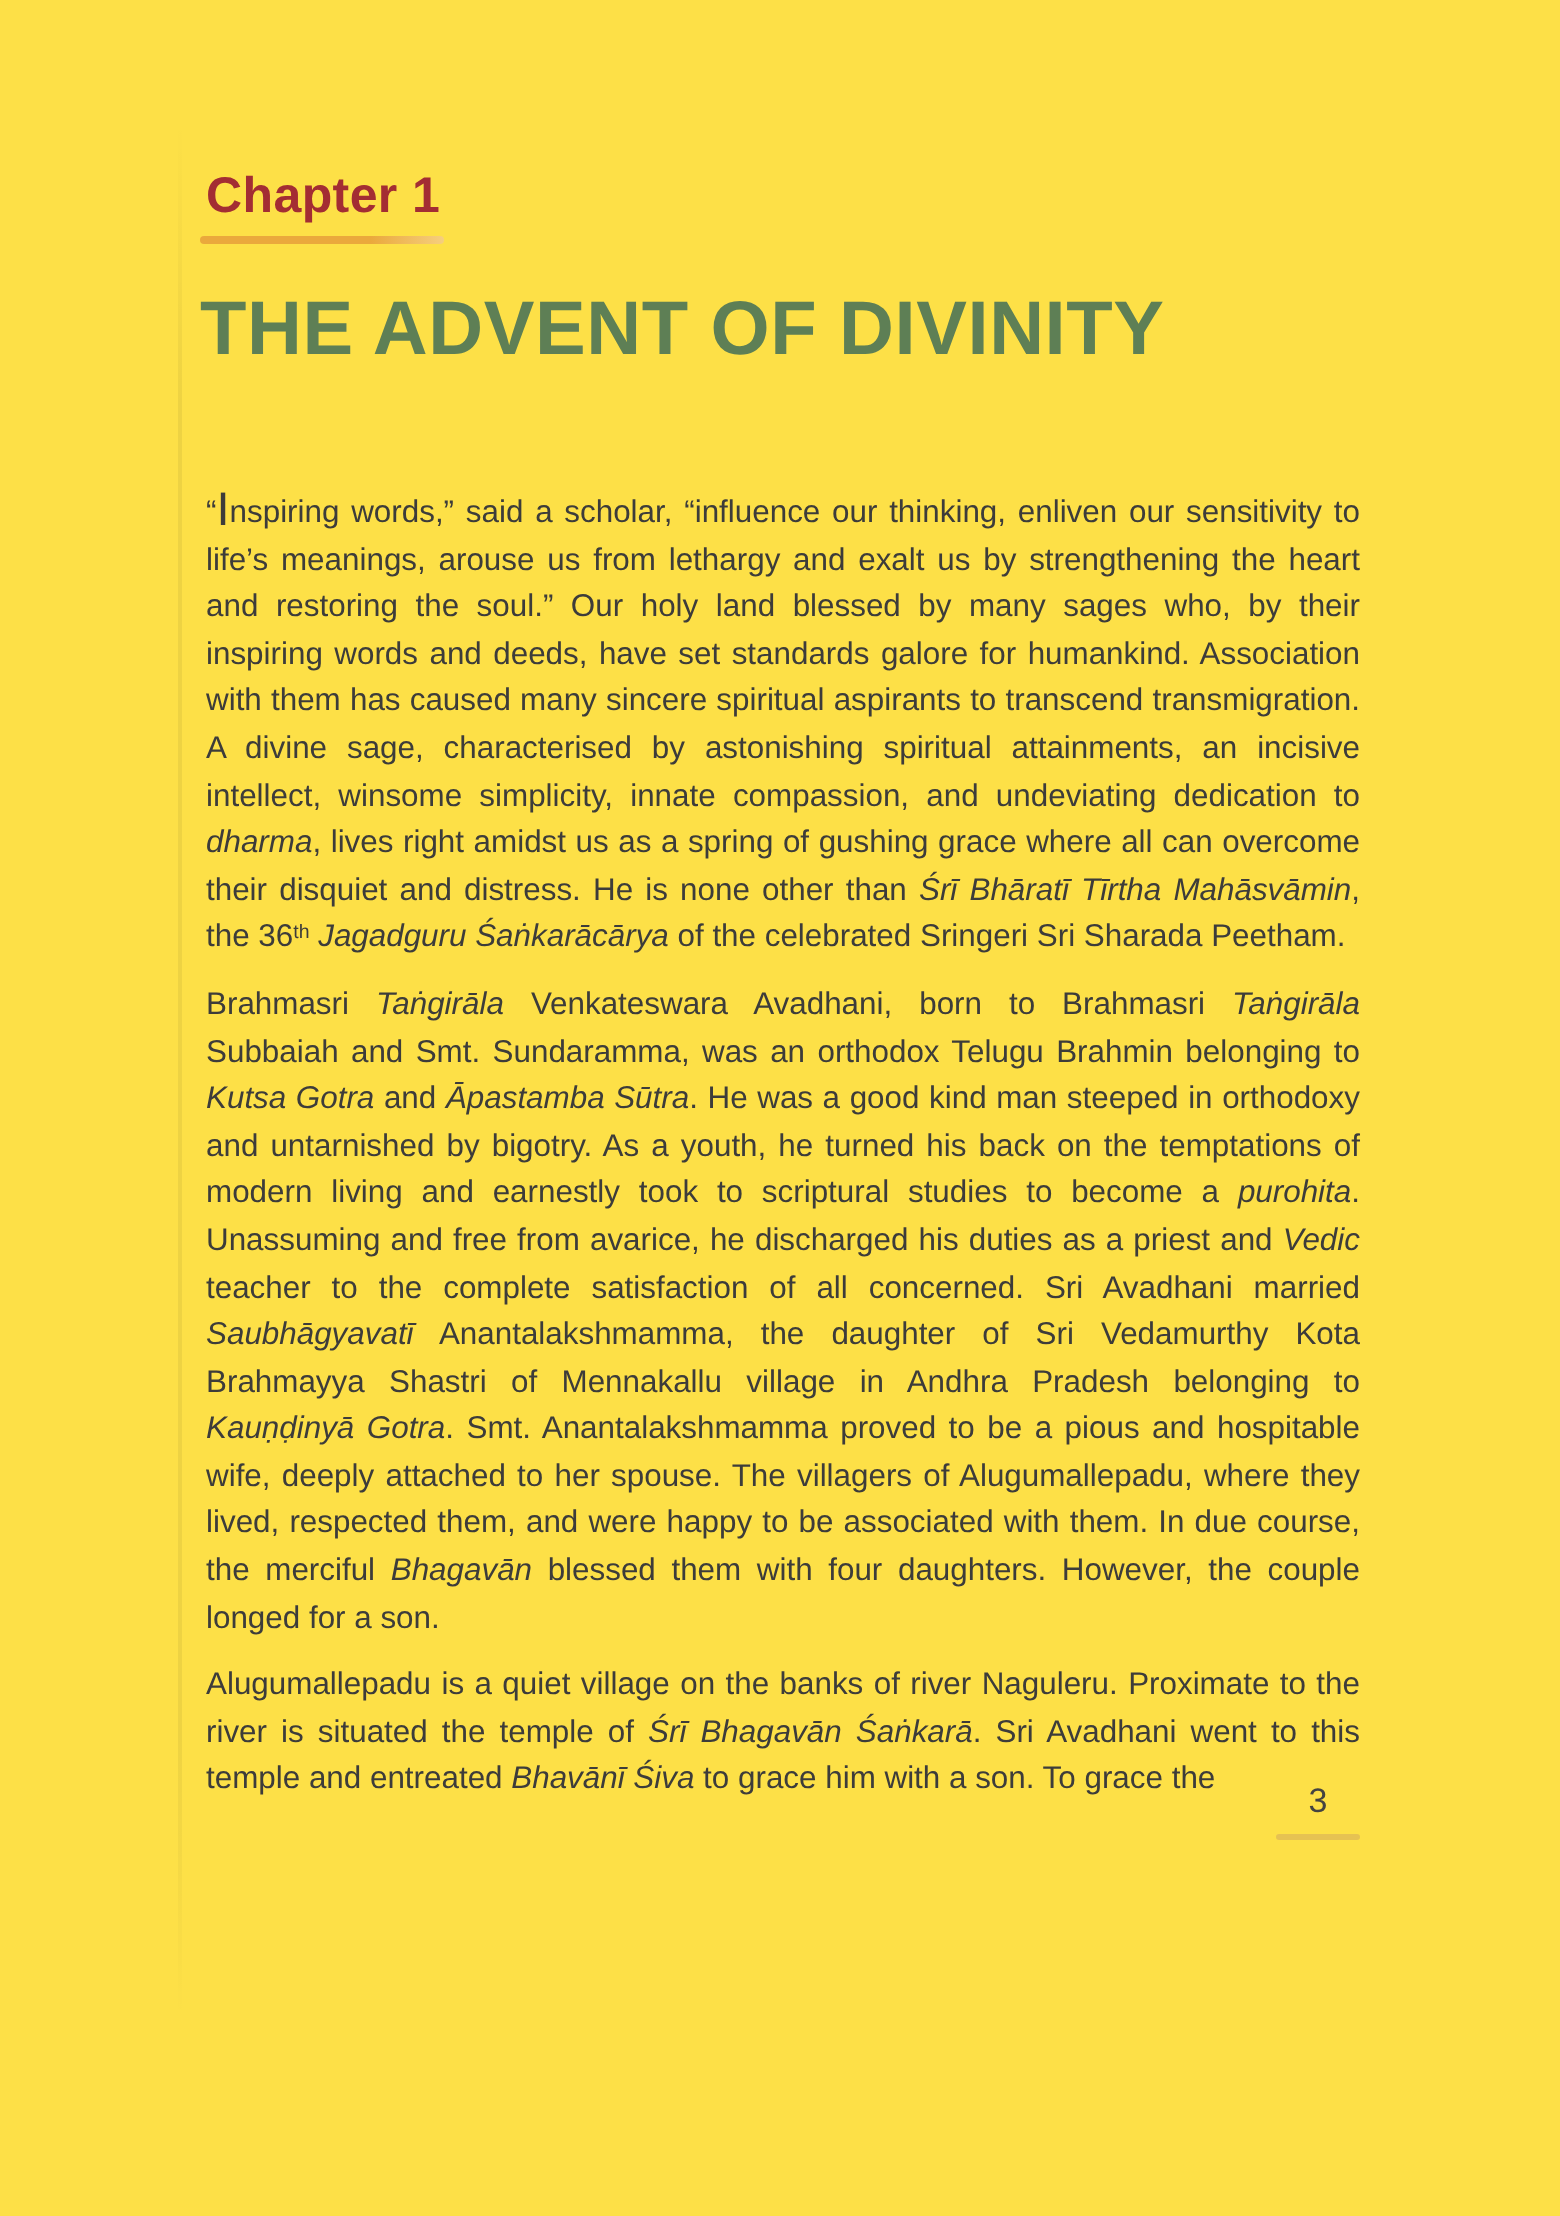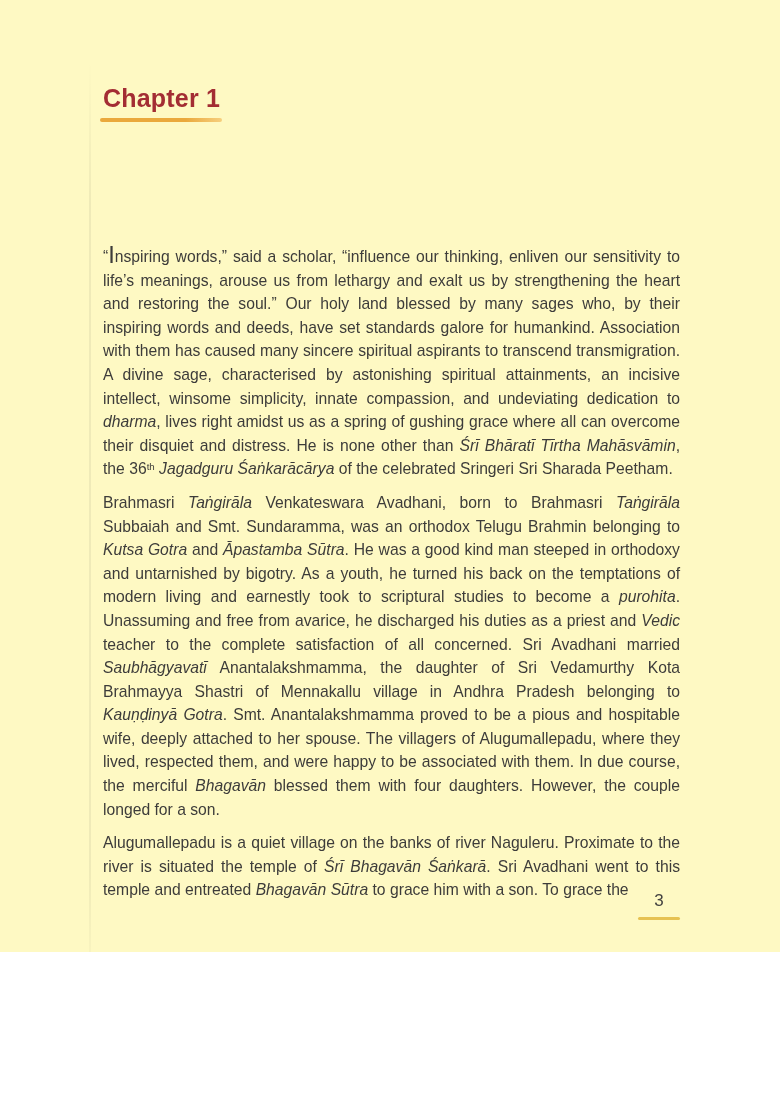--- a/index.html
+++ b/index.html
@@ -4,22 +4,22 @@
 <style>
   html, body {
     margin: 0;
     padding: 0;
     background: #ffffff;
     font-family: "Liberation Sans", sans-serif;
   }
   .page {
     position: relative;
     width: 780px;
-    height: 952px;
-    background: #fef9c3;
+    height: 1108px;
+    background: #fde047;
     overflow: hidden;
   }
   
   .scan-edge {
     position: absolute;
     left: 89px;
     top: 60px;
     width: 2px;
     height: 950px;
     background: linear-gradient(180deg,
@@ -109,25 +109,26 @@
 <body>
 
 <div class="page">
 
   <div class="scan-edge"></div>
 
   <div class="chapter-label">Chapter 1</div>
 
   <div class="chapter-rule"></div>
 
+  <h1 class="page-title">THE ADVENT OF DIVINITY</h1>
 
   <div class="body-text">
     <p><span>“</span><span class="initial">I</span><span>nspiring words,” said a scholar, “influence our thinking, enliven our sensitivity to life’s meanings, arouse us from lethargy and exalt us by strengthening the heart and restoring the soul.” Our holy land blessed by many sages who, by their inspiring words and deeds, have set standards galore for humankind. Association with them has caused many sincere spiritual aspirants to transcend transmigration. A divine sage, characterised by astonishing spiritual attainments, an incisive intellect, winsome simplicity, innate compassion, and undeviating dedication to </span><i>dharma</i><span>, lives right amidst us as a spring of gushing grace where all can overcome their disquiet and distress. He is none other than </span><i>Śrī Bhāratī Tīrtha Mahāsvāmin</i><span>, the 36</span><sup>th</sup><span> </span><i>Jagadguru Śaṅkarācārya</i><span> of the celebrated Sringeri Sri Sharada Peetham.</span></p>
     <p><span>Brahmasri </span><i>Taṅgirāla</i><span> Venkateswara Avadhani, born to Brahmasri </span><i>Taṅgirāla</i><span> Subbaiah and Smt. Sundaramma, was an orthodox Telugu Brahmin belonging to </span><i>Kutsa Gotra</i><span> and </span><i>Āpastamba Sūtra</i><span>. He was a good kind man steeped in orthodoxy and untarnished by bigotry. As a youth, he turned his back on the temptations of modern living and earnestly took to scriptural studies to become a </span><i>purohita</i><span>. Unassuming and free from avarice, he discharged his duties as a priest and </span><i>Vedic</i><span> teacher to the complete satisfaction of all concerned. Sri Avadhani married </span><i>Saubhāgyavatī</i><span> Anantalakshmamma, the daughter of Sri Vedamurthy Kota Brahmayya Shastri of Mennakallu village in Andhra Pradesh belonging to </span><i>Kauṇḍinyā Gotra</i><span>. Smt. Anantalakshmamma proved to be a pious and hospitable wife, deeply attached to her spouse. The villagers of Alugumallepadu, where they lived, respected them, and were happy to be associated with them. In due course, the merciful </span><i>Bhagavān</i><span> blessed them with four daughters. However, the couple longed for a son.</span></p>
-    <p><span>Alugumallepadu is a quiet village on the banks of river Naguleru. Proximate to the river is situated the temple of </span><i>Śrī Bhagavān Śaṅkarā</i><span>. Sri Avadhani went to this temple and entreated </span><i>Bhagavān Sūtra</i><span> to grace him with a son. To grace the</span></p>
+    <p><span>Alugumallepadu is a quiet village on the banks of river Naguleru. Proximate to the river is situated the temple of </span><i>Śrī Bhagavān Śaṅkarā</i><span>. Sri Avadhani went to this temple and entreated </span><i>Bhavānī Śiva</i><span> to grace him with a son. To grace the</span></p>
   </div>
 
   <div class="pagenum-block">
     <span class="pagenum">3</span>
     <div class="pagenum-rule"></div>
   </div>
 
 </div>
 
 </body></html>

